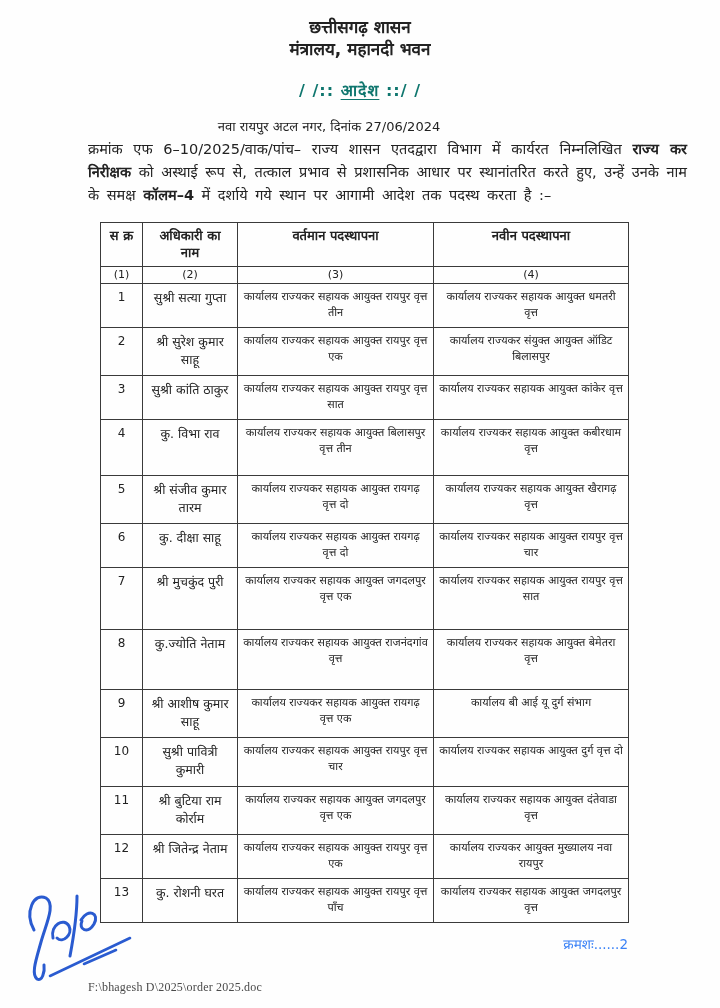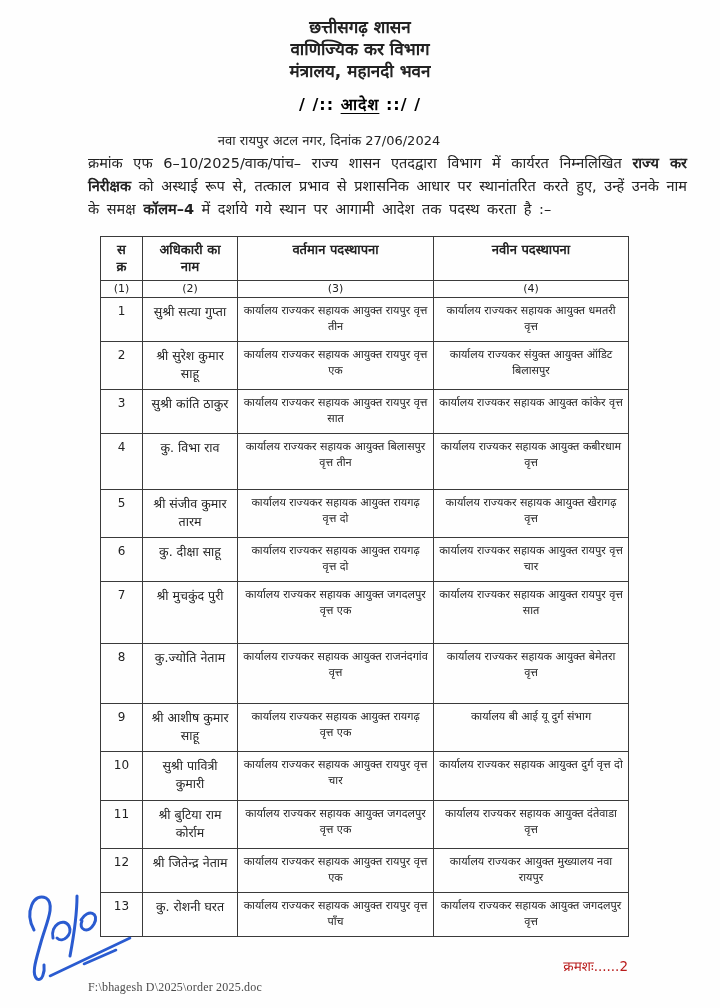--- a/index.html
+++ b/index.html
@@ -20,25 +20,25 @@
     padding-top: 16px;
     text-align: center;
   }
   .letterhead .h-line {
     font-size: 17px;
     font-weight: bold;
     line-height: 22px;
     color: #222;
   }
   .order-line {
-    margin-top: 11px;
+    margin-top: 19px;
     font-size: 16px;
     font-weight: bold;
     letter-spacing: 1px;
-    color: #000000;
+    color: #0f766e;
   }
   .order-line .u { text-decoration: underline; text-underline-offset: 3px; }
   
   .dateline {
     margin: 16px 62px 0 0;
     text-align: center;
     font-size: 13px;
     color: #222;
   }
   .order-body {
@@ -58,21 +58,21 @@
     table-layout: fixed;
   }
   table.transfer th, table.transfer td {
     border: 1px solid #3a3a3a;
     text-align: center;
     color: #222;
   }
   table.transfer th {
     font-size: 13px;
     font-weight: bold;
-    padding: 4px 14px;
+    padding: 4px 7px;
     vertical-align: top;
     line-height: 1.35;
   }
   tr.numrow td {
     font-size: 11px;
     padding: 1px 2px;
     line-height: 1.3;
   }
   tbody.datarows td {
     font-size: 11px;
@@ -81,24 +81,24 @@
     vertical-align: top;
   }
   tbody.datarows td.serial { font-size: 12px; }
   tbody.datarows td.name { font-size: 12.5px; }
   tbody.datarows tr:nth-child(4) td { height: 44px; }
   tbody.datarows tr:nth-child(7) td { height: 50px; }
   tbody.datarows tr:nth-child(8) td { height: 48px; }
   
   .continuation {
     width: 628px;
-    margin-top: 20px;
+    margin-top: 12px;
     text-align: right;
     font-size: 13.5px;
-    color: #b91c1c;
+    color: #3b82f6;
   }
   .signature {
     position: absolute;
     left: 20px;
     top: 884px;
   }
   .filepath {
     position: absolute;
     left: 88px;
     top: 980px;
@@ -108,21 +108,20 @@
     letter-spacing: 0.2px;
   }
 </style>
 </head>
 <body>
 
 <div class="page">
 
   <div class="letterhead">
     <div class="h-line">छत्तीसगढ़ शासन</div>
-    <div class="h-line">वाणिज्यिक कर विभाग</div>
     <div class="h-line">मंत्रालय, महानदी भवन</div>
     <div class="order-line"><span>/ /:: </span><span class="u">आदेश</span><span> ::/ /</span></div>
   </div>
 
   <div class="dateline">नवा रायपुर अटल नगर, दिनांक 27/06/2024</div>
 
   <p class="order-body"><span>क्रमांक एफ 6–10/2025/वाक/पांच– राज्य शासन एतदद्वारा विभाग में कार्यरत निम्नलिखित </span><b>राज्य कर निरीक्षक</b><span> को अस्थाई रूप से, तत्काल प्रभाव से प्रशासनिक आधार पर स्थानांतरित करते हुए, उन्हें उनके नाम के समक्ष </span><b>कॉलम–4</b><span> में दर्शाये गये स्थान पर आगामी आदेश तक पदस्थ करता है :–</span></p>
 
   <table class="transfer">
     <colgroup>

